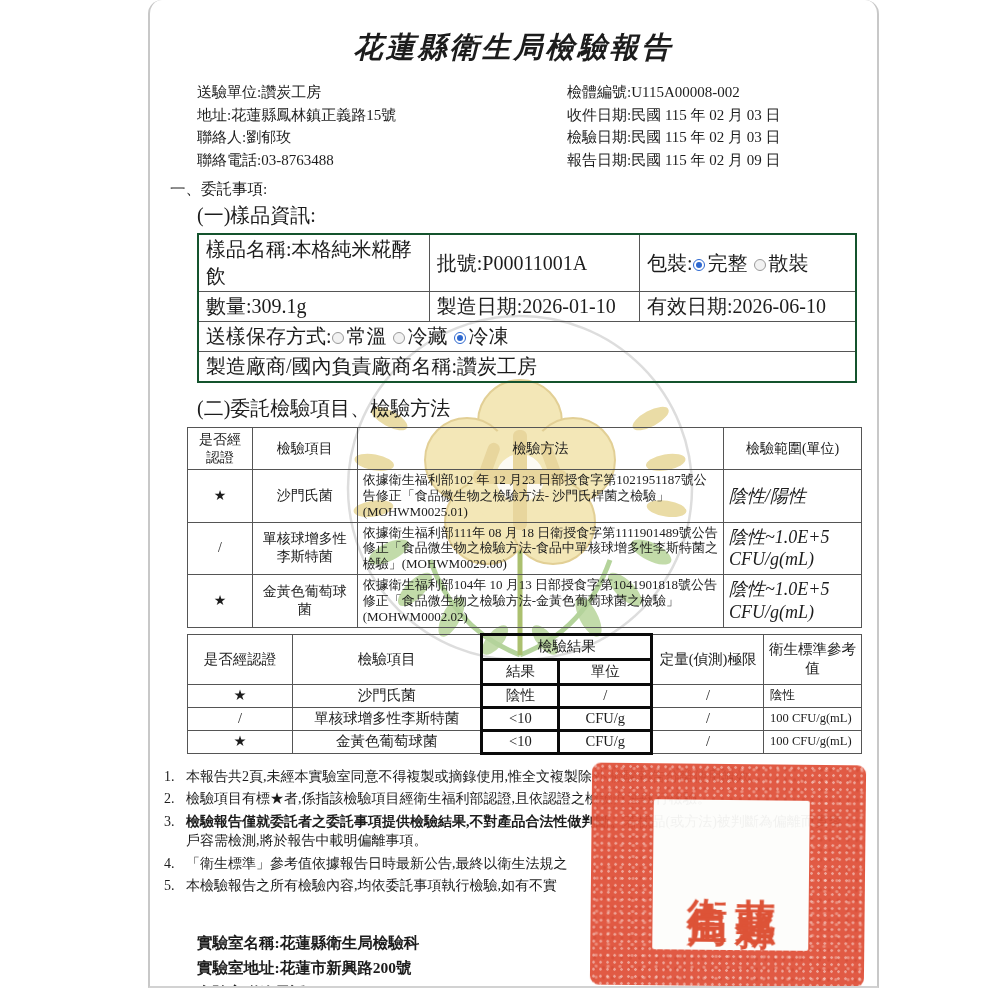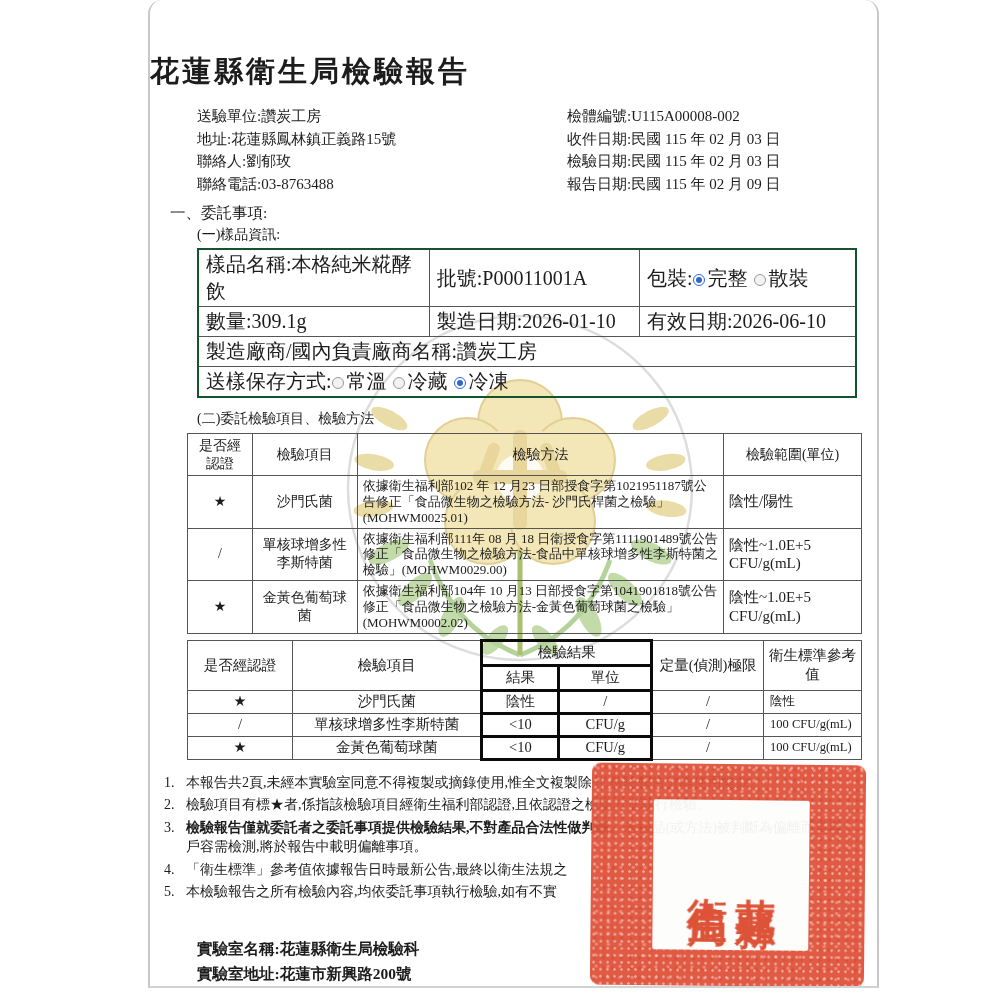--- a/index.html
+++ b/index.html
@@ -9,39 +9,39 @@
     position:absolute; left:148px; top:0; width:731px; height:988px;
     background:#fff;
     border-left:2px solid #c8c8c8; border-right:2px solid #c8c8c8;
     border-bottom:2px solid #d2d2d2; border-radius:14px 14px 0 0;
     overflow:hidden;
   }
   .content { position:relative; z-index:2; }
   
   .watermark { position:absolute; left:185px; top:310px; z-index:1; opacity:.85; }
   
-  .title { text-align:left; margin-top:52px; font-size:29px; font-weight:bold; letter-spacing:3px; }
+  .title { text-align:center; margin-top:28px; font-size:29px; font-weight:bold; letter-spacing:3px;font-style:italic; }
   
   .info { display:flex; margin:13px 20px 0 47px; font-size:15px; }
   .info-col { display:flex; flex-direction:column; }
   .info-col.left { width:370px; }
   .info-col .line { line-height:22.5px; }
   
   .sec-h { font-size:15.5px; margin:8px 12px 0 20px; }
-  .sub-h { font-size:14px; margin:2px 0 0 47px; }
+  .sub-h { font-size:20px; margin:2px 0 0 47px; }
   
   table { border-collapse:collapse; background:transparent; }
   .t-sample { margin:4px 0 0 47px; width:660px; font-size:20px; border:2px solid #14532d; }
   .t-sample td { border:1px solid #555; padding:1px 7px; height:20px; }
   .t-methods { margin:5px 0 0 37px; width:675px; font-size:14px; }
   .t-methods th, .t-methods td { border:1px solid #555; padding:2px 5px; }
   .t-methods th { font-weight:normal; text-align:center; height:42px; }
   .t-methods td.c { text-align:center; }
   .t-methods td.method { font-size:13px; line-height:1.22; }
-  .t-methods td.range { font-size:15px; line-height:1.25; }
+  .t-methods td.range { font-size:18px; line-height:1.25;font-style:italic; }
   .t-results { margin:5px 0 0 37px; width:675px; font-size:14.5px; }
   .t-results th, .t-results td { border:1px solid #555; padding:0 4px; font-weight:normal; text-align:center; }
   .t-results th { height:25px; }
   .t-results td { height:23px; }
   .t-results .thick { border:3px solid #0a0a0a; }
   .t-results td.std { text-align:left; font-size:12.5px; padding-left:6px; }
   
   .radio { display:inline-block; width:12px; height:12px; border-radius:50%;
     border:1px solid #9a9a9a; background:#f2f2f2; vertical-align:-1px; margin:0 3px 0 6px; position:relative; }
   .radio.checked { border:1px solid #2e68cf; background:#fff; }
@@ -146,26 +146,26 @@
         <td style="width:220px">
           <span>包裝:</span><span class="radio checked" style="margin-left:0"></span><span>完整</span><span class="radio"></span><span>散裝</span>
         </td>
       </tr>
       <tr>
         <td>數量:309.1g</td>
         <td>製造日期:2026-01-10</td>
         <td>有效日期:2026-06-10</td>
       </tr>
       <tr>
-        <td colspan="3">製造廠商/國內負責廠商名稱:讚炭工房</td>
-      </tr>
-      <tr>
         <td colspan="3">
           <span>送樣保存方式:</span><span class="radio" style="margin-left:0"></span><span>常溫</span><span class="radio"></span><span>冷藏</span><span class="radio checked"></span><span>冷凍</span>
         </td>
+      </tr>
+      <tr>
+        <td colspan="3">製造廠商/國內負責廠商名稱:讚炭工房</td>
       </tr>
     </tbody>
       </table>
 
     <div class="sub-h" style="margin-top:12px">(二)委託檢驗項目、檢驗方法</div>
 
     <table class="t-methods">
       <tbody>
           <tr>
         <th style="width:65px">是否經認證</th>

